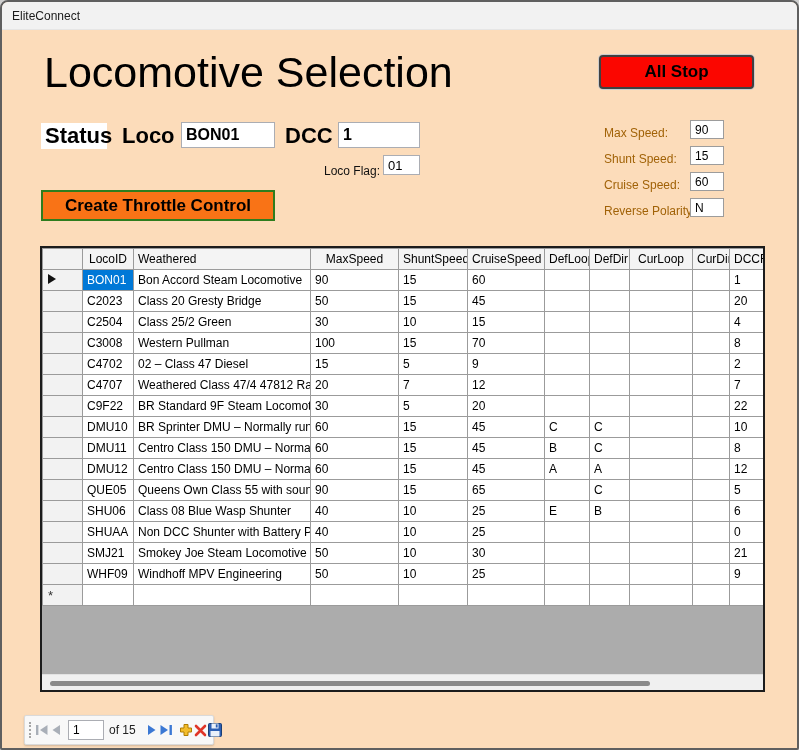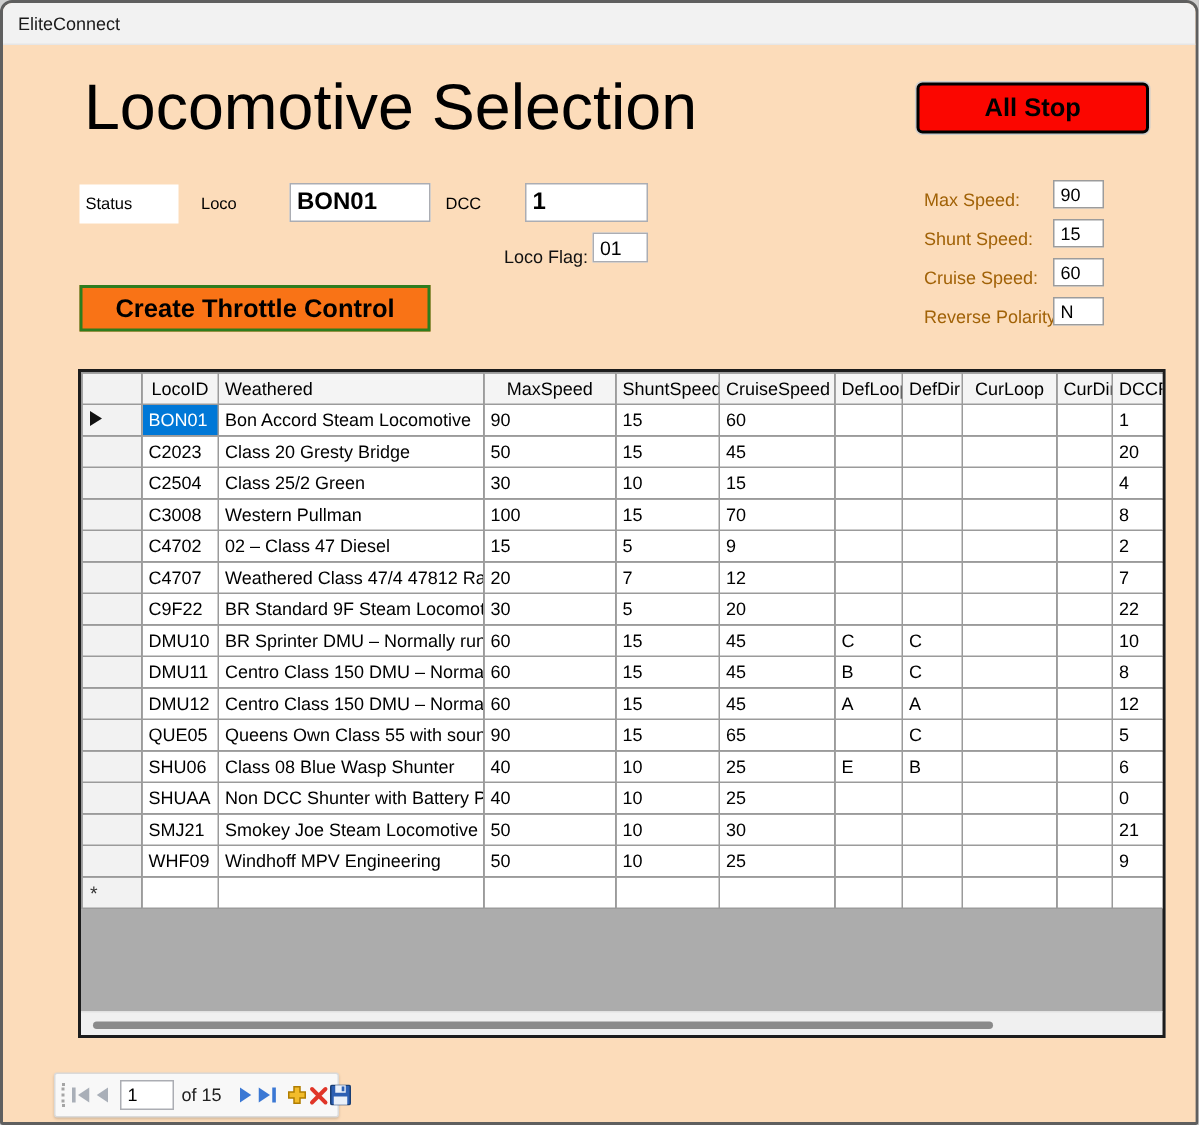--- a/index.html
+++ b/index.html
@@ -7,36 +7,36 @@
   .window{
     position:relative;width:799px;height:750px;
     border:2px solid #5f5f5f;border-radius:8px 8px 2px 2px;
     overflow:hidden;background:#FCDCBA;
     font-family:"Liberation Sans",sans-serif;color:#000;
   }
   .titlebar{
     height:28px;background:#F2F2F2;display:flex;align-items:center;
     padding-left:10px;font-size:12px;color:#1a1a1a;border-bottom:1px solid #e6e6e6;
   }
-  .client{position:absolute;left:0;top:28px;right:0;bottom:0;background:#FCDCBA;margin-left:12px;}
+  .client{position:absolute;left:0;top:28px;right:0;bottom:0;background:#FCDCBA;}
 
   .page-title{position:absolute;left:42px;top:18px;font-size:43px;font-weight:400;letter-spacing:0;}
 
   .btn-allstop{
     position:absolute;left:597px;top:25px;width:155px;height:34px;
-    background:#FB0600;border:2px solid #000000;border-radius:4px;
+    background:#FB0600;border:2px solid #404040;border-radius:4px;
     box-shadow:0 0 0 1px #cccccc;
     font-family:"Liberation Sans",sans-serif;font-weight:bold;font-size:17px;color:#000;cursor:pointer;
   }
   .btn-create{
     position:absolute;left:39px;top:160px;width:234px;height:31px;
     background:#f97316;border:2px solid #2E7D1E;
     font-family:"Liberation Sans",sans-serif;font-weight:bold;font-size:17px;color:#000;cursor:pointer;
   }
-  .lbl-big{position:absolute;font-size:11px;font-weight:normal;line-height:26px;}
+  .lbl-big{position:absolute;font-size:22px;font-weight:bold;line-height:26px;}
   .lbl-status{left:39px;top:93px;width:66px;height:26px;background:#ffffff;padding-left:4px;}
   .lbl-loco{left:120px;top:93px;}
   .lbl-dcc{left:283px;top:93px;}
   .tb-big{
     position:absolute;height:26px;background:#fff;border:1px solid #ABADB3;
     font-family:"Liberation Sans",sans-serif;font-size:16px;font-weight:bold;padding:0 4px;
   }
   .tb-loco{left:179px;top:92px;width:94px;}
   .tb-dcc{left:336px;top:92px;width:82px;}
   .lbl-small{position:absolute;font-size:12px;color:#111;}

